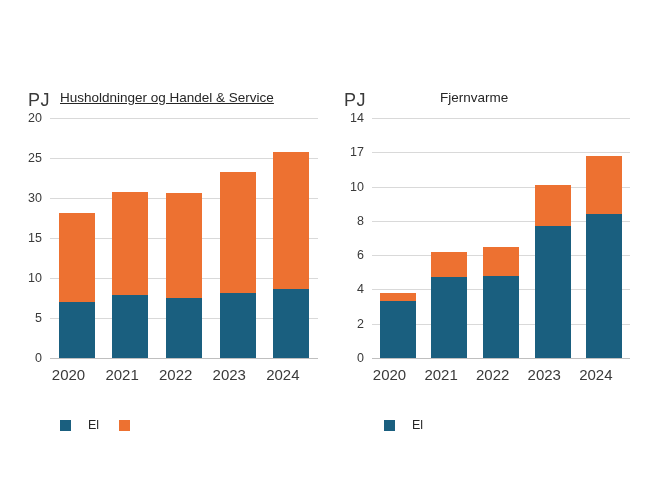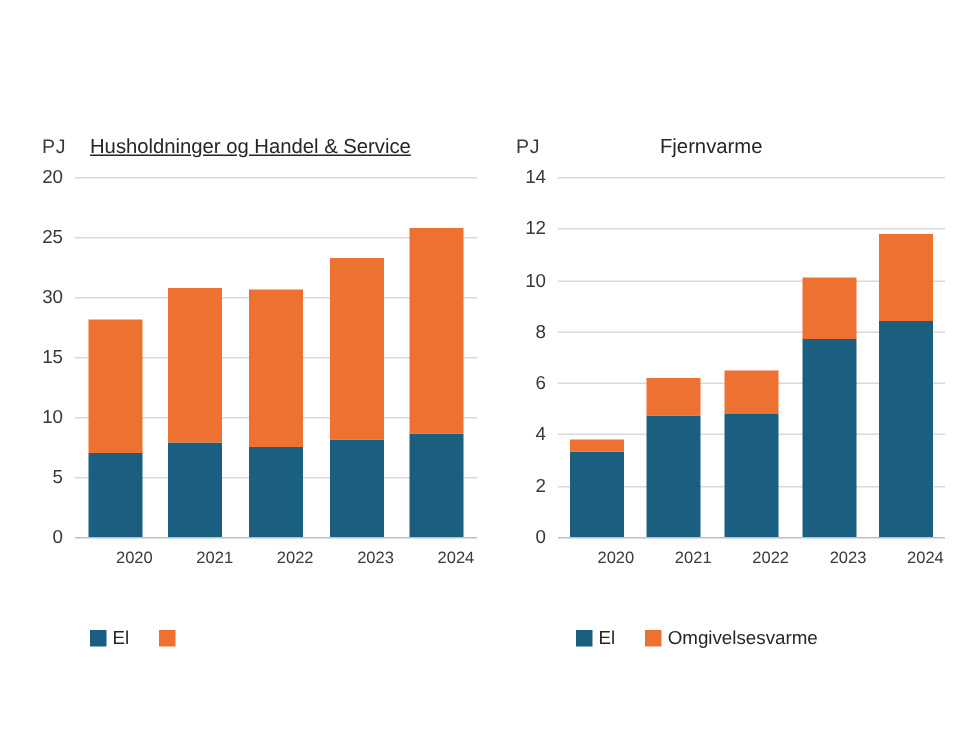--- a/index.html
+++ b/index.html
@@ -21,21 +21,21 @@
   }
   .panel {
     position: absolute;
     top: 80px;
   }
   #panel-left { left: 8px; width: 320px; height: 360px; }
   #panel-right { left: 330px; width: 315px; height: 360px; }
 
   .unit-label {
     position: absolute;
-    font-size: 13px;
+    font-size: 18px;
     color: #3a3a3a;
     letter-spacing: 0.5px;
   }
   .chart-title {
     position: absolute;
     font-size: 13.5px;
     color: #262626;
     white-space: nowrap;
   }
 
@@ -60,23 +60,23 @@
     position: absolute;
     right: 0;
     font-size: 12.5px;
     color: #3a3a3a;
     text-align: right;
     transform: translateY(-50%);
     white-space: nowrap;
   }
   .xtick {
     position: absolute;
-    font-size: 11px;
+    font-size: 15px;
     color: #3a3a3a;
-    text-align: right;
+    text-align: left;
     white-space: nowrap;
   }
   .bar-group {
     position: absolute;
     bottom: 0;
   }
   .seg {
     position: absolute;
     width: 100%;
   }
@@ -84,21 +84,21 @@
     position: absolute;
     display: flex;
     align-items: center;
     gap: 6px;
     font-size: 12.5px;
     color: #262626;
   }
   .legend-item {
     display: flex;
     align-items: center;
-    gap: 4px;
+    gap: 17px;
     margin-right: 14px;
   }
   .swatch {
     width: 11px;
     height: 11px;
     display: inline-block;
   }
 </style>
 </head>
 <body>
@@ -173,21 +173,21 @@
         <div class="ytick" style="top: 205.714px; right: 266px; width: 30px;">2</div>
         <div class="gridline" style="top: 171.429px; width: 258px;"></div>
         <div class="ytick" style="top: 171.429px; right: 266px; width: 30px;">4</div>
         <div class="gridline" style="top: 137.143px; width: 258px;"></div>
         <div class="ytick" style="top: 137.143px; right: 266px; width: 30px;">6</div>
         <div class="gridline" style="top: 102.857px; width: 258px;"></div>
         <div class="ytick" style="top: 102.857px; right: 266px; width: 30px;">8</div>
         <div class="gridline" style="top: 68.5714px; width: 258px;"></div>
         <div class="ytick" style="top: 68.5714px; right: 266px; width: 30px;">10</div>
         <div class="gridline" style="top: 34.2857px; width: 258px;"></div>
-        <div class="ytick" style="top: 34.2857px; right: 266px; width: 30px;">12</div>
+        <div class="ytick" style="top: 34.2857px; right: 266px; width: 30px;">17</div>
         <div class="gridline" style="top: 0px; width: 258px;"></div>
         <div class="ytick" style="top: 0px; right: 266px; width: 30px;">14</div>
         <div class="bar-group" style="left: 7.8px; width: 36px; height: 240px;">
           <div class="seg" style="bottom: 0px; height: 56.5714px; background: rgb(26, 95, 127);"></div>
           <div class="seg" style="bottom: 56.5714px; height: 8.57143px; background: rgb(237, 113, 49);"></div>
         </div>
         <div class="xtick" style="left: 0.8px; width: 50px; top: 248px;">2020</div>
         <div class="bar-group" style="left: 59.4px; width: 36px; height: 240px;">
           <div class="seg" style="bottom: 0px; height: 80.5714px; background: rgb(26, 95, 127);"></div>
           <div class="seg" style="bottom: 80.5714px; height: 25.7143px; background: rgb(237, 113, 49);"></div>
@@ -208,20 +208,16 @@
           <div class="seg" style="bottom: 144px; height: 58.2857px; background: rgb(237, 113, 49);"></div>
         </div>
         <div class="xtick" style="left: 207.2px; width: 50px; top: 248px;">2024</div>
       </div>
 
     <div class="legend" id="legend-right" style="left:54px; top:338px;">
         <div class="legend-item">
           <span class="swatch" style="background: rgb(26, 95, 127);"></span>
           <span>El</span>
         </div>
-        <div class="legend-item">
-          <span class="swatch" style="background: rgb(237, 113, 49);"></span>
-          <span>Omgivelsesvarme</span>
-        </div>
       </div>
   </div>
 
 </div>
 
 </body></html>

